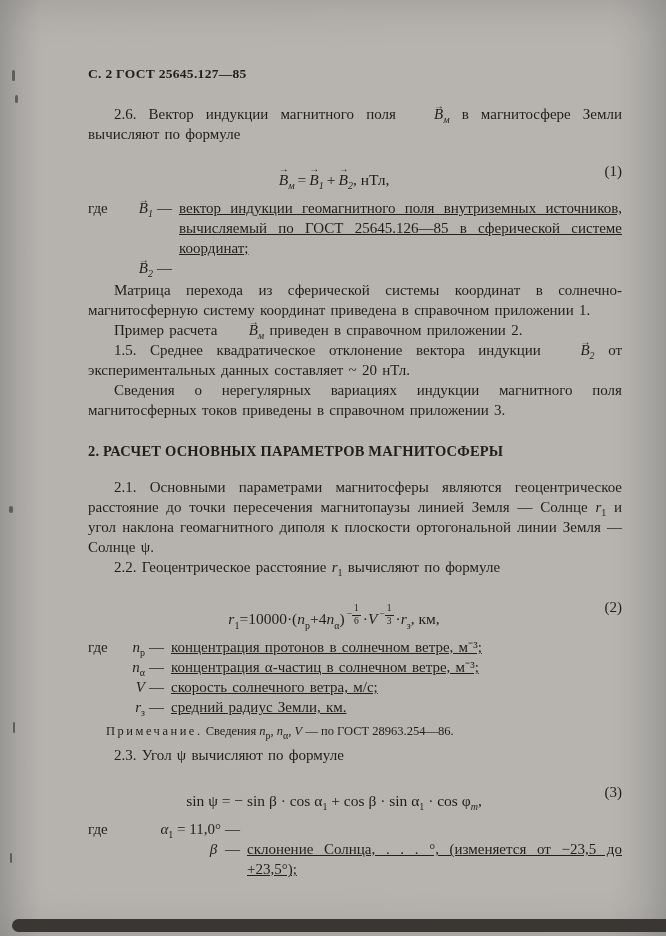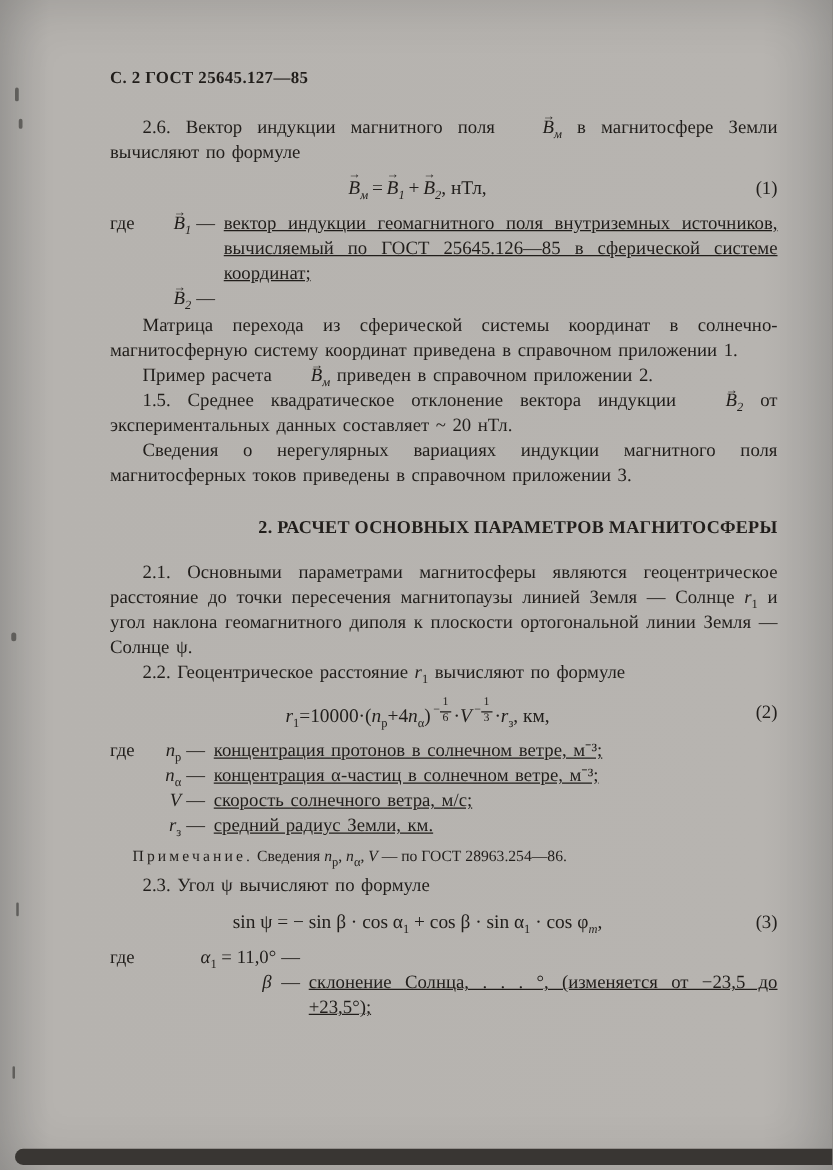--- a/index.html
+++ b/index.html
@@ -5,53 +5,53 @@
   * { margin:0; padding:0; box-sizing:border-box; }
   html,body { width:666px; height:936px; }
   body { overflow:hidden; font-family:"Liberation Serif", serif; background:#8f8d8a; }
 
   .scan {
     position:relative; width:666px; height:936px;
     background:linear-gradient(90deg,#a6a4a1 0,#b6b3af 40px,#b7b4b0 610px,#a9a7a4 666px);
     box-shadow:inset 0 0 45px rgba(0,0,0,.16);
     color:#211e1b;
   }
-  .content { position:absolute; left:88px; top:54px; width:534px; }
+  .content { position:absolute; left:88px; top:66px; width:534px; }
 
   .page-header { font-weight:bold; font-size:13.5px; margin-bottom:22px; letter-spacing:.3px; }
 
   .para { font-size:15px; line-height:20px; text-align:justify; word-spacing:1.5px; }
   .indent { text-indent:26px; }
   .var { font-style:italic; }
   sub { font-size:10px; line-height:0; }
 
   .vec { position:relative; display:inline-block; font-style:italic; }
   .vec::after { content:"→"; position:absolute; left:0; top:-8px; font-size:10px; font-style:normal; letter-spacing:0; }
 
   .formula { display:flex; align-items:center; margin:10px 0 9px; font-size:15.5px; }
-  .fcenter { flex:1; text-align:center; }
+  .fcenter { flex:1; text-align:center;margin-top:17px; }
   .eqnum { width:42px; text-align:right; font-size:15px; }
   .op { padding:0 3px; }
 
   .supfrac { display:inline-flex; align-items:center; vertical-align:7px; font-size:9.5px; line-height:1.05; margin:0 2px; font-style:normal; }
   .fracstack { display:inline-block; text-align:center; }
   .fnum { display:block; border-bottom:1px solid #211e1b; padding:0 2px 1px; }
   .fden { display:block; padding-top:1px; }
 
   .wlist { margin:2px 0; }
   .wrow { display:flex; font-size:15px; line-height:20px; }
   .wlabel { display:flex; white-space:nowrap; }
   .w86 { flex:0 0 84px; }
   .w76 { flex:0 0 76px; }
   .w150 { flex:0 0 152px; }
   .wpre { margin-right:auto; padding-right:4px; }
   .wdash { padding-left:4px; }
   .wtext { flex:1; text-align:justify; padding-left:7px; word-spacing:1.5px;text-decoration:underline; }
 
-  .sec-heading { text-align:right; font-weight:bold; font-size:14.5px; margin:23px 0 17px; letter-spacing:.2px; }
+  .sec-heading { text-align:left; font-weight:bold; font-size:14.5px; margin:23px 0 17px; letter-spacing:.2px; }
 
   .note { font-size:12.5px; line-height:17px; margin:6px 0 5px; text-indent:18px; }
   .note-label { letter-spacing:2.5px; }
 
   .speck { position:absolute; background:#4a4845; opacity:.75; border-radius:2px; }
   .bottom-bar { position:absolute; left:12px; right:0; bottom:4px; height:13px; background:#393633; border-radius:7px 0 0 7px; }
 </style>
 </head>
 <body>
 

